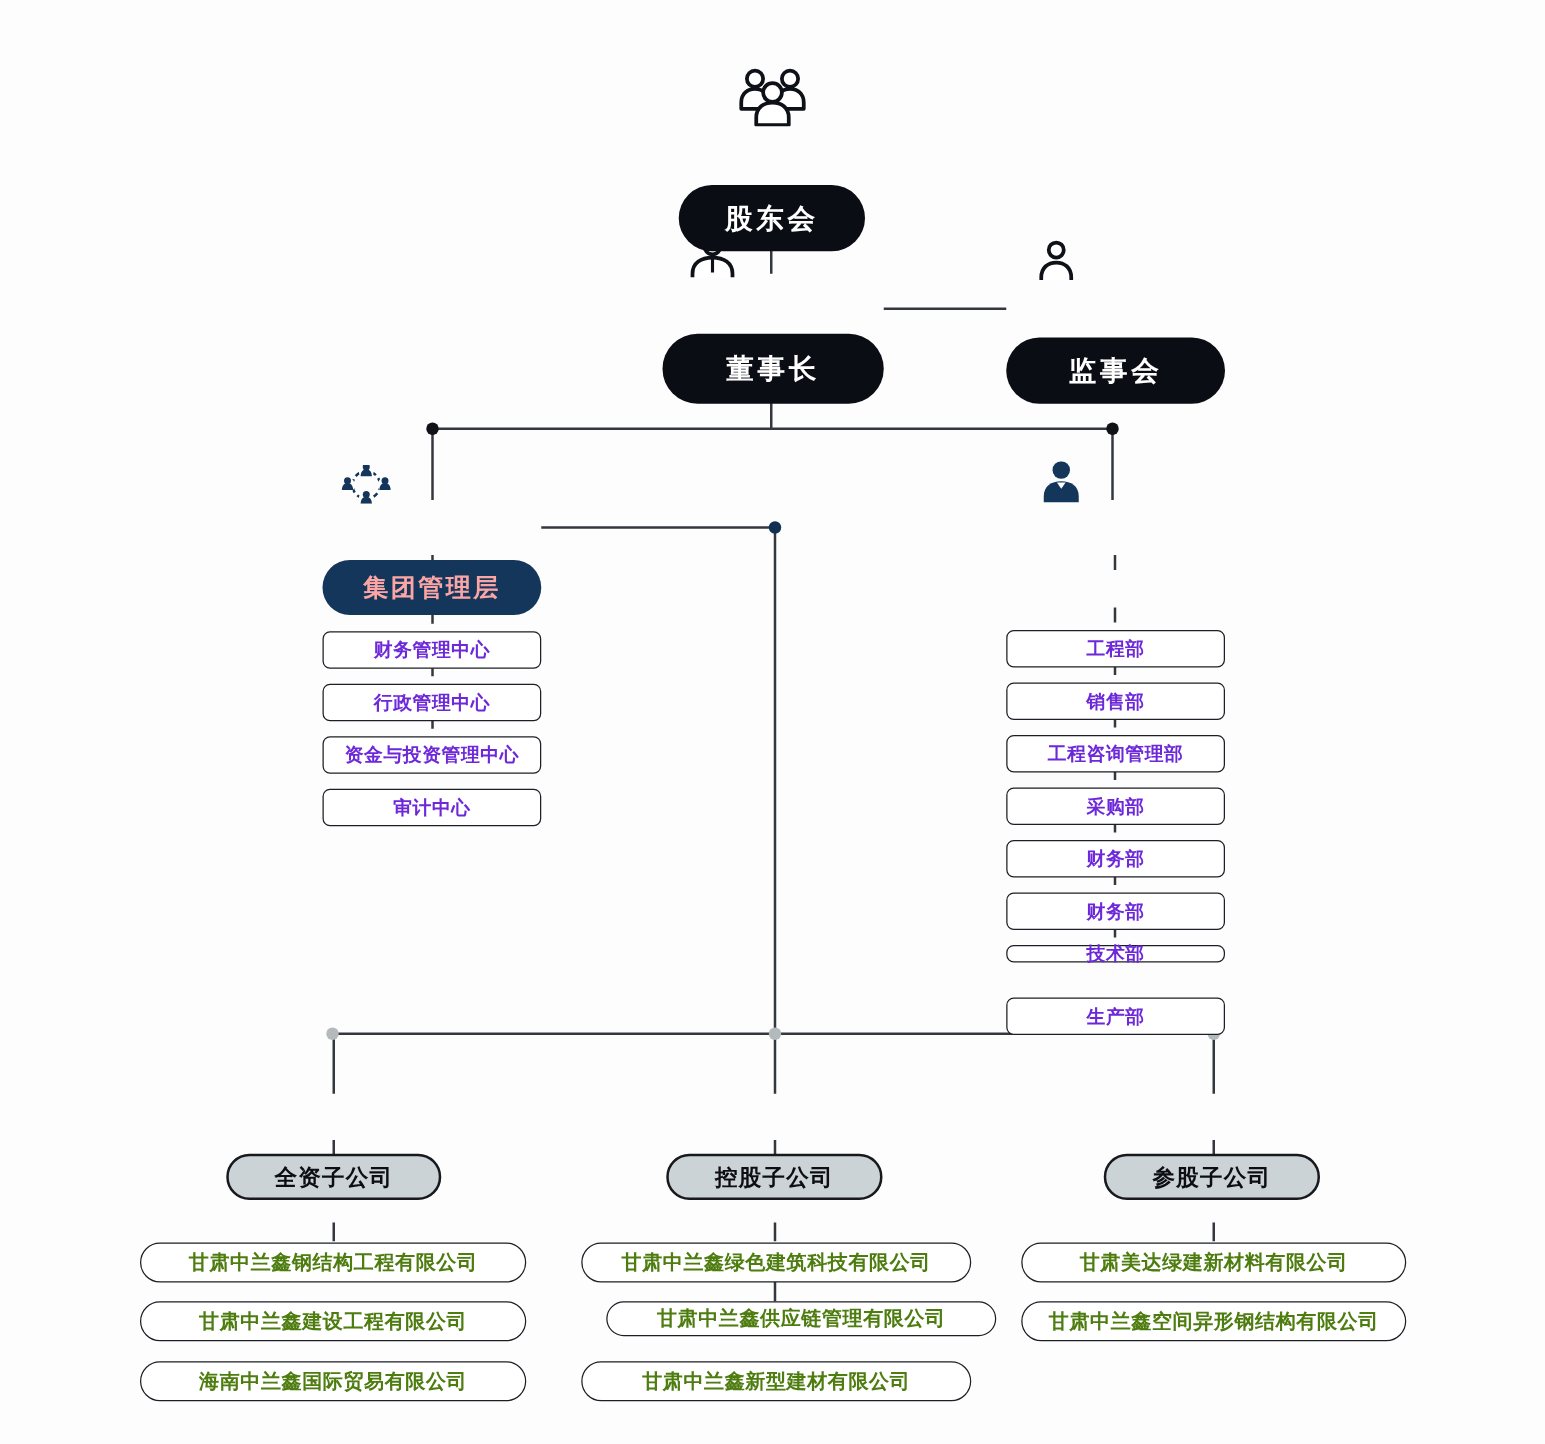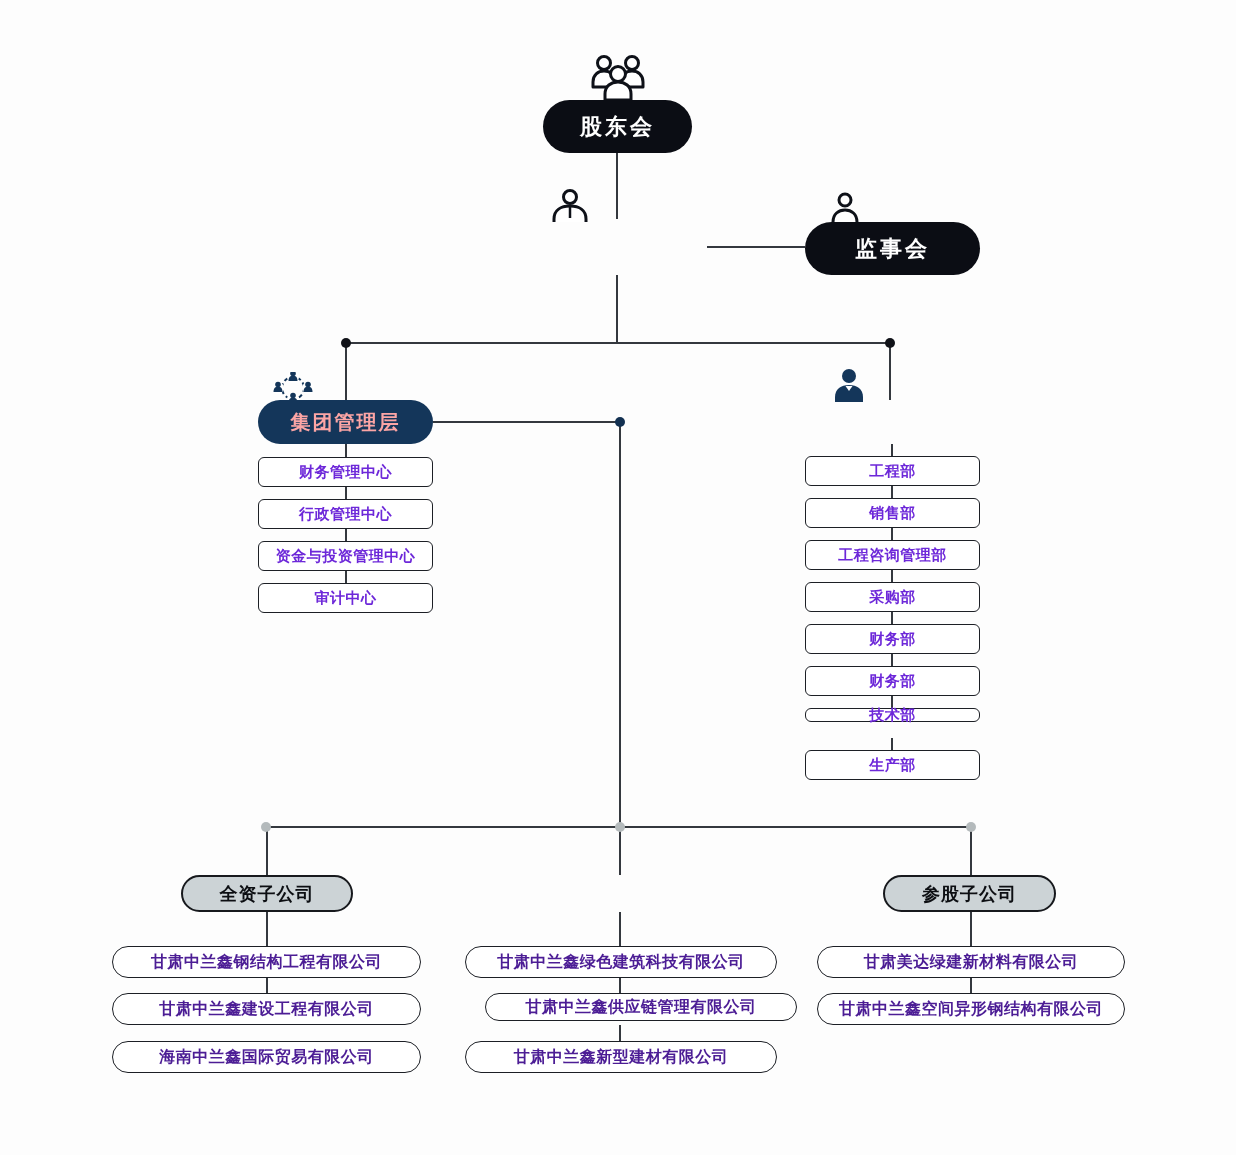--- a/index.html
+++ b/index.html
@@ -1,31 +1,31 @@
 <!DOCTYPE html>
 <html><head>
 <meta charset="utf-8">
 <style>
   html,body{margin:0;padding:0;}
   body{background:#fdfdfd;font-family:"Liberation Sans","DejaVu Sans",sans-serif;}
   .canvas{position:relative;width:1236px;height:1155px;background:#fdfdfd;overflow:hidden;}
 
   .node{position:absolute;display:flex;align-items:center;justify-content:center;
-        box-sizing:border-box;white-space:nowrap;}
+        box-sizing:border-box;white-space:nowrap;margin-top:48px;}
 
   .pill-black{background:#0b0d14;color:#ffffff;border-radius:28px;
               font-size:22px;font-weight:bold;letter-spacing:3px;}
   .pill-navy{background:#14365a;color:#fca5a5;border-radius:22px;
              font-size:20px;font-weight:bold;letter-spacing:2px;}
   .pill-gray{background:#ccd3d6;color:#0c0e12;border:2px solid #17191d;border-radius:19px;
              font-size:18px;font-weight:bold;letter-spacing:1px;}
   .dept{background:#ffffff;border:1.5px solid #1c1f25;border-radius:6px;
         font-size:15px;font-weight:bold;color:#6d28d9;letter-spacing:0.5px;}
   .company{background:#ffffff;border:1.5px solid #1c1f25;border-radius:16px;
-           font-size:16px;font-weight:bold;color:#4c1d95;letter-spacing:0.5px;}
+           font-size:16px;font-weight:bold;color:#4d7c0f;letter-spacing:0.5px;}
 
   .line{position:absolute;background:#34383e;}
   .dot{position:absolute;width:10px;height:10px;border-radius:50%;}
   .dot-black{background:#101218;}
   .dot-navy{background:#123051;}
   .dot-gray{background:#b4babc;}
 
   .icon{position:absolute;}
 </style>
 </head>
@@ -125,39 +125,41 @@
   <svg class="icon" style="left:833px;top:369px;" width="32" height="33" viewBox="0 0 32 33">
     <g fill="#14365a">
       <circle cx="16" cy="7" r="7"></circle>
       <path d="M2,33 v-5 c0,-8 6,-12 14,-12 c8,0 14,4 14,12 v5 z"></path>
     </g>
     <path d="M12.5,17 h7 l-3.5,5 z" fill="#ffffff"></path>
   </svg>
 
   <div class="node pill-black" style="left:543px;top:100px;width:149px;height:53px;">股东会</div>
 
+  <div class="node pill-black" style="left:530px;top:219px;width:177px;height:56px;">董事长</div>
   <div class="node pill-black" style="left:805px;top:222px;width:175px;height:53px;">监事会</div>
 
   <div class="node pill-navy" style="left:258px;top:400px;width:175px;height:44px;">集团管理层</div>
 
   <div class="node dept" style="left:258px;top:457px;width:175px;height:30px;">财务管理中心</div>
   <div class="node dept" style="left:258px;top:499px;width:175px;height:30px;">行政管理中心</div>
   <div class="node dept" style="left:258px;top:541px;width:175px;height:30px;">资金与投资管理中心</div>
   <div class="node dept" style="left:258px;top:583px;width:175px;height:30px;">审计中心</div>
 
   <div class="node dept" style="left:805px;top:456px;width:175px;height:30px;">工程部</div>
   <div class="node dept" style="left:805px;top:498px;width:175px;height:30px;">销售部</div>
   <div class="node dept" style="left:805px;top:540px;width:175px;height:30px;">工程咨询管理部</div>
   <div class="node dept" style="left:805px;top:582px;width:175px;height:30px;">采购部</div>
   <div class="node dept" style="left:805px;top:624px;width:175px;height:30px;">财务部</div>
   <div class="node dept" style="left:805px;top:666px;width:175px;height:30px;">财务部</div>
   <div class="node dept" style="left:805px;top:708px;width:175px;height:14px;">技术部</div>
   <div class="node dept" style="left:805px;top:750px;width:175px;height:30px;">生产部</div>
 
   <div class="node pill-gray" style="left:181px;top:875px;width:172px;height:37px;">全资子公司</div>
+  <div class="node pill-gray" style="left:533px;top:875px;width:173px;height:37px;">控股子公司</div>
   <div class="node pill-gray" style="left:883px;top:875px;width:173px;height:37px;">参股子公司</div>
 
   <div class="node company" style="left:112px;top:946px;width:309px;height:32px;">甘肃中兰鑫钢结构工程有限公司</div>
   <div class="node company" style="left:112px;top:993px;width:309px;height:32px;">甘肃中兰鑫建设工程有限公司</div>
   <div class="node company" style="left:112px;top:1041px;width:309px;height:32px;">海南中兰鑫国际贸易有限公司</div>
 
   <div class="node company" style="left:465px;top:946px;width:312px;height:32px;">甘肃中兰鑫绿色建筑科技有限公司</div>
   <div class="node company" style="left:485px;top:993px;width:312px;height:28px;">甘肃中兰鑫供应链管理有限公司</div>
   <div class="node company" style="left:465px;top:1041px;width:312px;height:32px;">甘肃中兰鑫新型建材有限公司</div>
 

